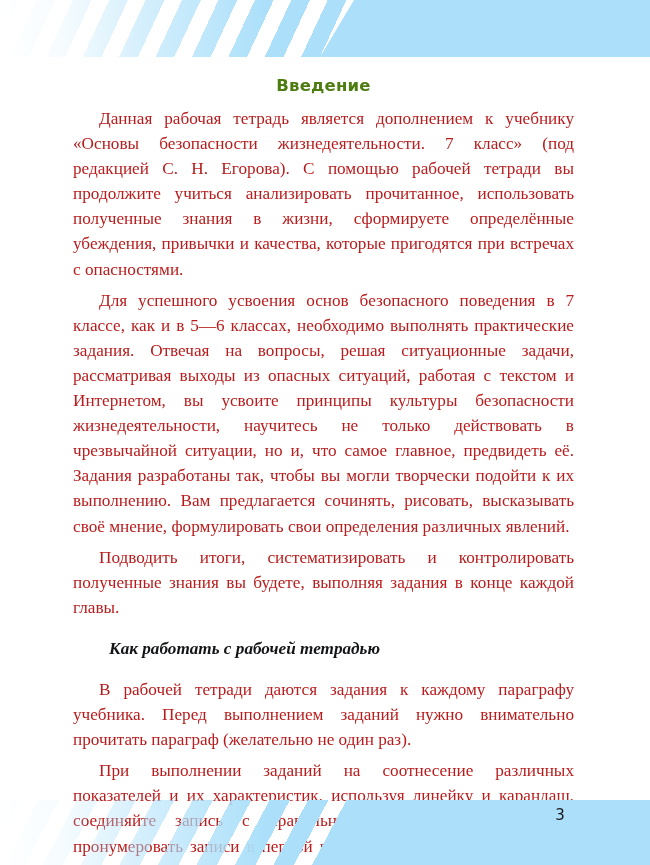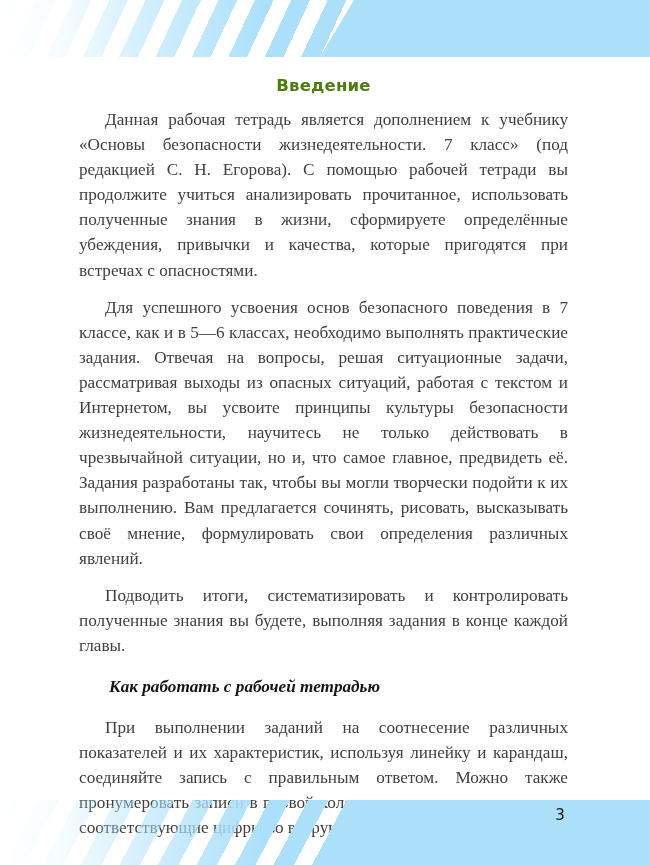--- a/index.html
+++ b/index.html
@@ -96,24 +96,24 @@
     font-family: "DejaVu Sans", "Liberation Sans", sans-serif;
     font-weight: bold;
     font-size: 16.5px;
     text-align: center;
     color: #4d7c0f;
     margin: 0 0 11px 0;
     letter-spacing: 0.2px;
   }
 
   p.para {
-    margin: 12px;
+    margin: 6px;
     font-size: 17.2px;
     line-height: 25.1px;
-    color: #404040;
+    color: #b91c1c;
     text-align: justify;
     text-indent: 26px;
     hyphens: manual;
   }
 
   .subhead {
     margin: 16px;
     font-size: 17.2px;
     line-height: 25.1px;
     font-style: italic;
@@ -151,20 +151,21 @@
     <h1 class="page-title">Введение</h1>
 
     <p class="para">Данная рабочая тетрадь является дополнением к учебнику «Основы безопасности жизнедеятельности. 7 класс» (под редакцией С. Н. Егорова). С помощью рабочей тетради вы продолжите учиться анализировать прочитанное, использовать полученные знания в жизни, сформируете определённые убеждения, привычки и качества, которые пригодятся при встречах с опасностями.</p>
 
     <p class="para">Для успешного усвоения основ безопасного поведения в 7 классе, как и в 5—6 классах, необходимо выполнять практические задания. Отвечая на вопросы, решая ситуационные задачи, рассматривая выходы из опасных ситуаций, работая с текстом и Интернетом, вы усвоите принципы культуры безопасности жизнедеятельности, научитесь не только действовать в чрезвычайной ситуации, но и, что самое главное, предвидеть её. Задания разработаны так, чтобы вы могли творчески подойти к их выполнению. Вам предлагается сочинять, рисовать, высказывать своё мнение, формулировать свои определения различных явлений.</p>
 
     <p class="para">Подводить итоги, систематизировать и контролировать полученные знания вы будете, выполняя задания в конце каждой главы.</p>
 
     <p class="subhead">Как работать с рабочей тетрадью</p>
 
+    <p class="para">В рабочей тетради даются задания к каждому параграфу учебника. Перед выполнением заданий нужно внимательно прочитать параграф (желательно не один раз).</p>
 
 
     <p class="para">При выполнении заданий на соотнесение различных показателей и их характеристик, используя линейку и карандаш, соединяйте запись с правильным ответом. Можно также пронумеровать записи в первой колонке по порядку и подставить соответствующие цифры во вторую колонку.</p>
 
   </div>
 </div>
 
 <div class="deco-band deco-bottom">
   <div class="deco-solid"></div>
   <div class="deco-stripes"></div>

